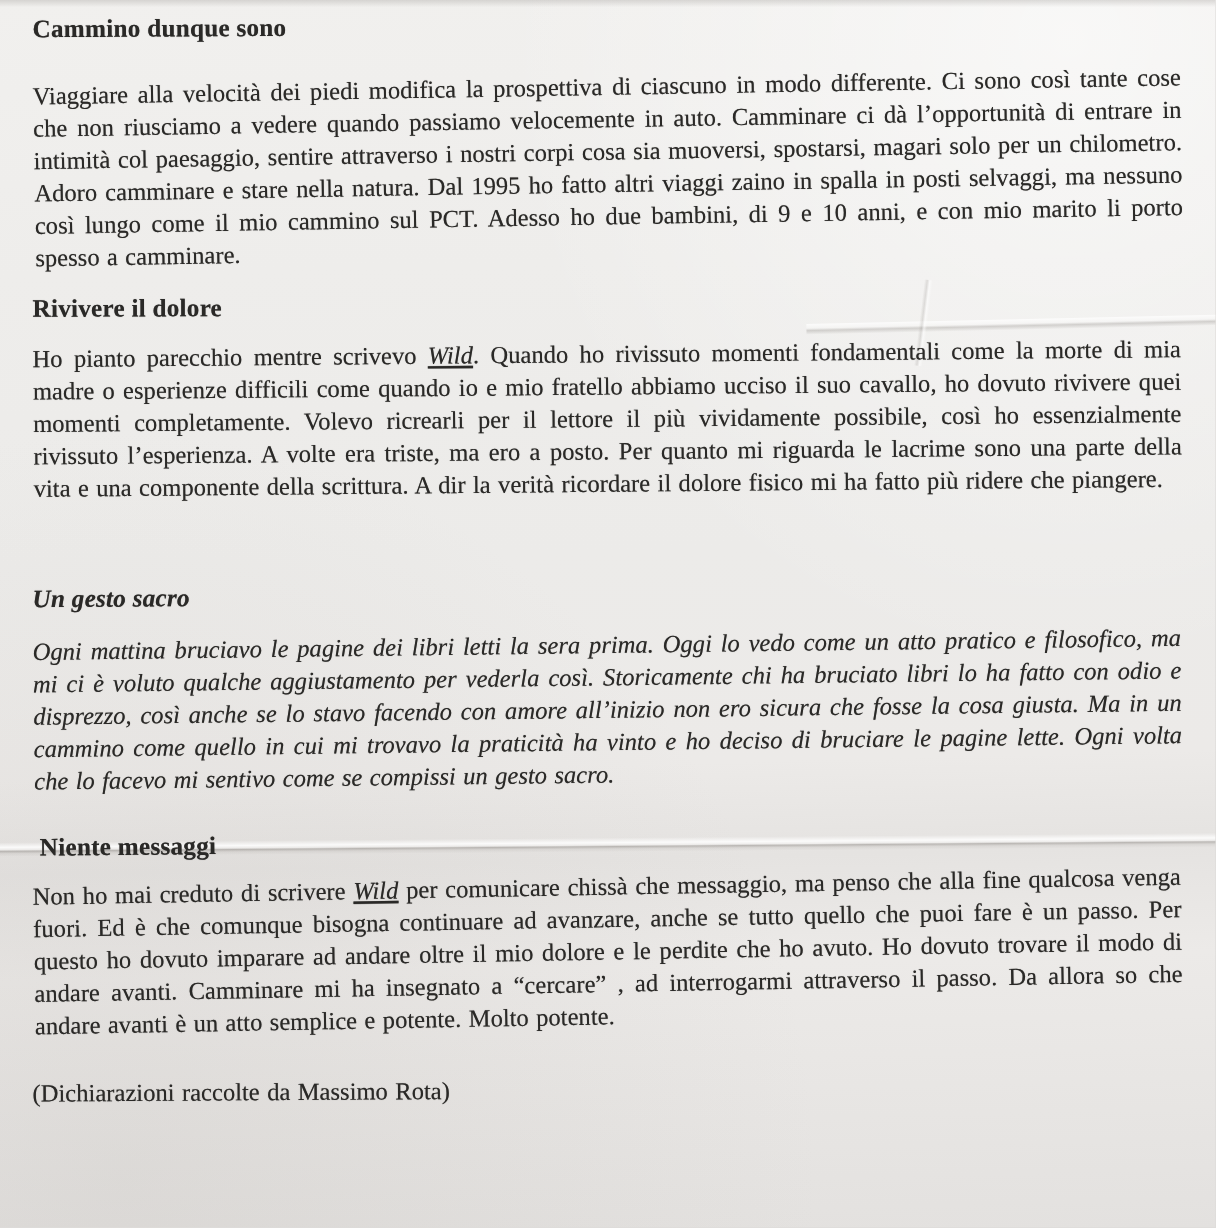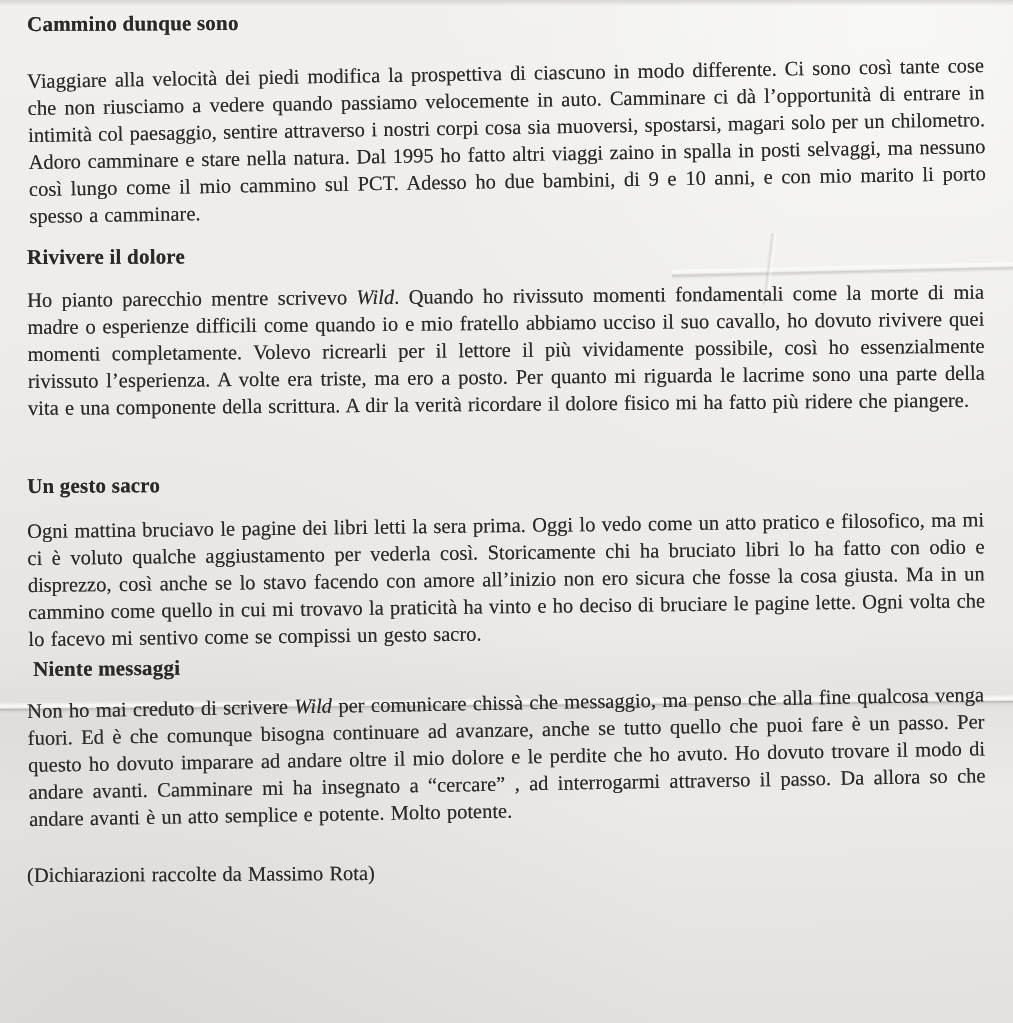--- a/index.html
+++ b/index.html
@@ -78,35 +78,35 @@
   }
   .sec p, .footer-line {
     margin: 0;
     font-size: 20.5px;
     line-height: 27px;
     text-align: justify;
     word-spacing: 1px;
     transform-origin: left top;
     text-shadow: 0 0 0.6px rgba(42,41,39,0.6);
   }
-  .wild { font-style: italic; }
+  .wild { font-style: italic; text-decoration: underline; }
 
   
   .s0 h2 { transform: rotate(-0.3deg); }
   .s0 p  { margin-top: 31px; transform: rotate(-0.95deg); }
 
   .s1 { margin-top: 15px; }
   .s1 h2 { transform: rotate(-0.2deg); }
   .s1 p  { margin-top: 17px; transform: rotate(-0.5deg); }
 
-  .s2 { margin-top: 52px; }
+  .s2 { margin-top: 65px; font-style: italic; }
   .s2 h2 { transform: rotate(-0.4deg); }
   .s2 p  { margin-top: 19px; transform: rotate(-0.7deg); }
 
-  .s3 { margin-top: 4px; }
+  .s3 { margin-top: 28px; }
   .s3 h2 { transform: rotate(-0.5deg); margin-left: 6px; }
   .s3 p  { margin-top: 16px; transform: rotate(-1.0deg); }
 
   .footer-line {
     margin-top: 29px;
     text-align: left;
     transform: rotate(-0.35deg);
   }
 </style>
 </head>

